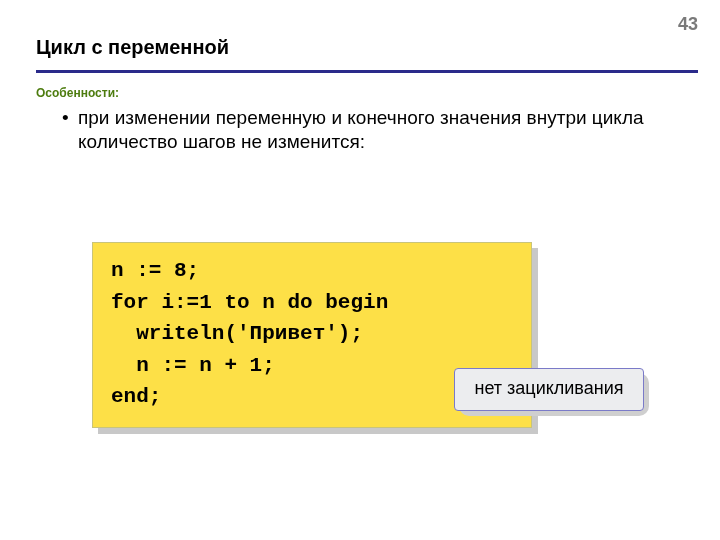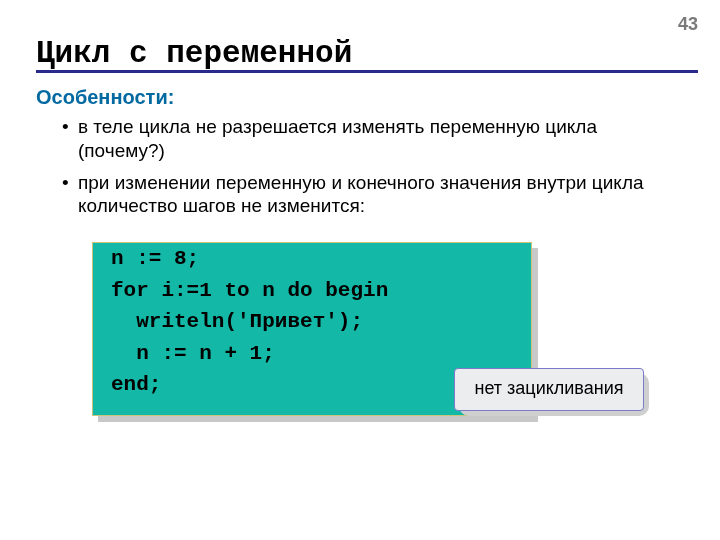--- a/index.html
+++ b/index.html
@@ -17,42 +17,41 @@
     top: 14px;
     right: 22px;
     font-size: 18px;
     font-weight: bold;
     color: #7a7a7a;
   }
   .title {
     position: absolute;
     top: 36px;
     left: 36px;
-    font-size: 31px;
+    font-size: 20px;
     font-weight: bold;
     color: #000;
-    font-family: Liberation Mono, monospace;
   }
   .title-rule {
     position: absolute;
     top: 70px;
     left: 36px;
     right: 22px;
     height: 0;
     border-top: 3px solid #2a2a8a;
   }
   .content {
     position: absolute;
     top: 86px;
     left: 36px;
     right: 36px;
   }
   .features-label {
-    color: #0369a1;
-    font-size: 20px;
+    color: #4d7c0f;
+    font-size: 12px;
     font-weight: bold;
     margin-bottom: 6px;
   }
   ul.bullets {
     list-style: none;
     padding-left: 26px;
   }
   ul.bullets li {
     position: relative;
     font-size: 19px;
@@ -78,23 +77,23 @@
   .code-shadow {
     position: absolute;
     top: 6px;
     left: 6px;
     width: 100%;
     height: 100%;
     background: #c8c8c8;
   }
   .code-box {
     position: relative;
-    background: #14b8a6;
+    background: #fde047;
     border: 1px solid #c9c47a;
-    padding: 0 18px 14px 18px;
+    padding: 12px 18px 14px 18px;
     font-family: "Courier New", Courier, monospace;
     font-size: 21px;
     font-weight: bold;
     line-height: 1.5;
     white-space: pre;
     color: #000;
   }
   .callout-wrap {
     position: absolute;
     top: 368px;
@@ -126,21 +125,20 @@
 <body>
 
 <div class="page-number">43</div>
 
 <div class="title">Цикл с переменной</div>
 <div class="title-rule"></div>
 
 <div class="content">
   <div class="features-label">Особенности:</div>
   <ul class="bullets">
-    <li>в теле цикла не разрешается изменять переменную цикла (почему?)</li>
     <li>при изменении переменную и конечного значения внутри цикла количество шагов не изменится:</li>
   </ul>
 </div>
 
 <div class="code-wrap">
   <div class="code-shadow"></div>
   <div class="code-box">n := 8;
 for i:=1 to n do begin
   writeln('Привет');
   n := n + 1;

